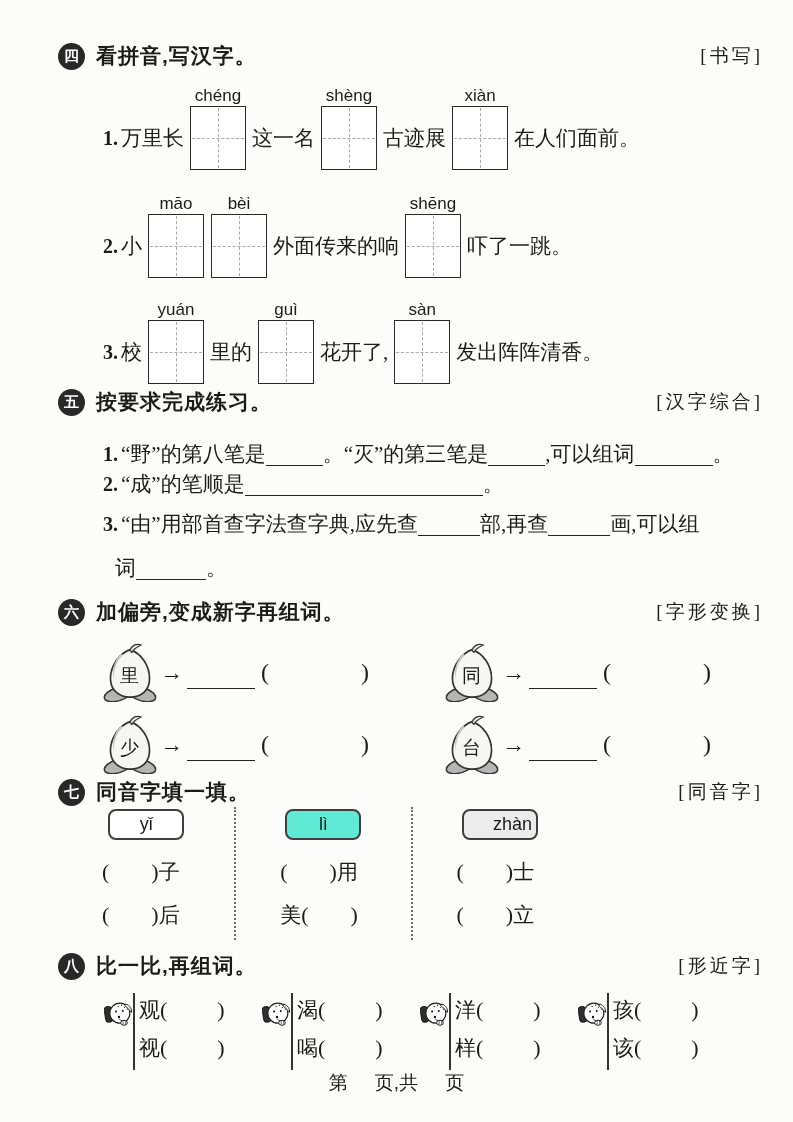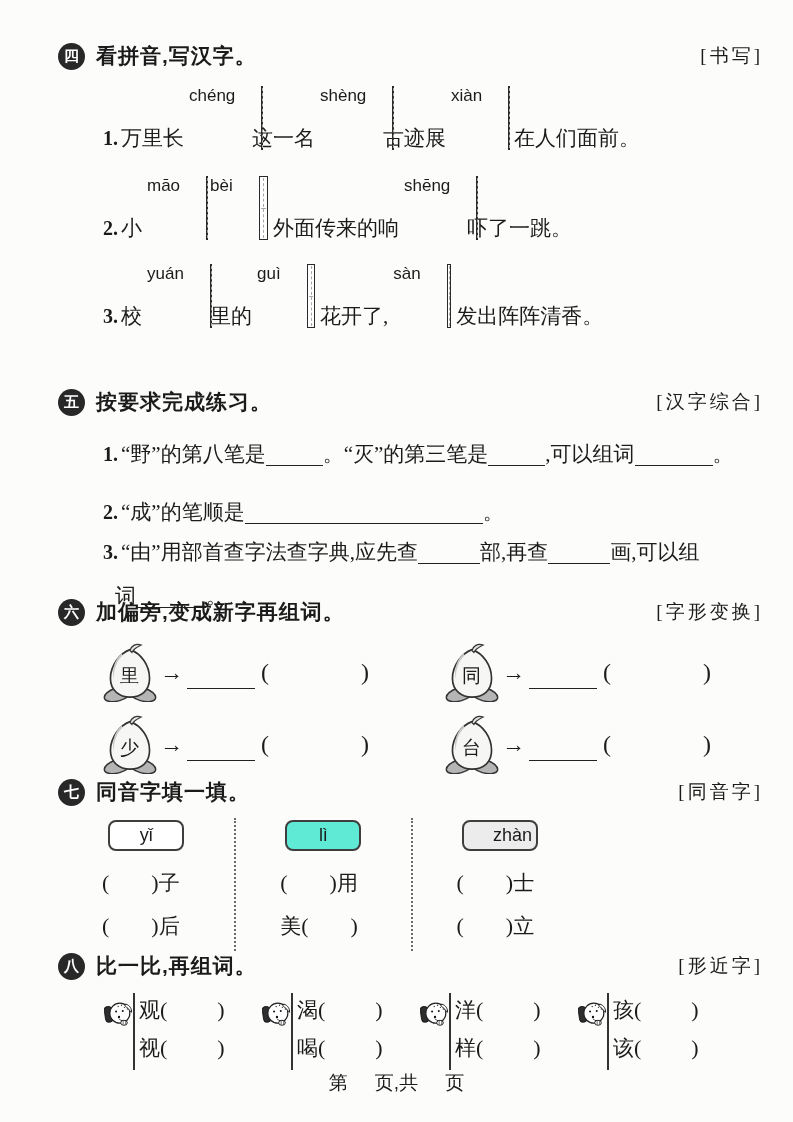--- a/index.html
+++ b/index.html
@@ -29,47 +29,47 @@
   .sec-tag {
     margin-left:auto; font-family:"Liberation Serif", serif;
     font-size:19px; letter-spacing:3px; white-space:nowrap;
   }
 
   
   .pline { display:flex; align-items:flex-start; margin-left:45px; column-gap:5px; }
   .l1 { margin-top:16px; } .l2 { margin-top:24px; } .l3 { margin-top:22px; }
   .seg { font-size:21px; white-space:nowrap; padding-top:38px; }
   .inum { font-weight:700; font-size:20px; margin-right:3px; font-style:normal; }
-  .wunit { display:flex; flex-direction:row; width:58px; flex:0 0 auto;gap:26px; }
+  .wunit { display:flex; flex-direction:column; align-items:center; width:58px; flex:0 0 auto; }
   .py { height:20px; font-size:17px; font-family:"Liberation Sans", sans-serif; line-height:20px; }
   .wbox { width:56px; height:64px; border:1.5px solid #2a2a2a; background:#fff; position:relative; }
   .wbox::before { content:""; position:absolute; left:1px; right:1px; top:50%; border-top:1.5px dashed #a9a9a9; }
   .wbox::after  { content:""; position:absolute; top:1px; bottom:1px; left:50%; border-left:1.5px dashed #a9a9a9; }
 
   
   .tline { margin-left:45px; font-size:21px; white-space:nowrap; line-height:30px; }
-  .t1 { margin-top:23px; } .t2 { margin-top:28px; } .t3 { margin-top:10px; }
+  .t1 { margin-top:23px; } .t2 { margin-top:0; } .t3 { margin-top:10px; }
   .t3b { margin-top:14px; margin-left:57px; }
   .bl { display:inline-block; border-bottom:1.5px solid #222; height:1em; vertical-align:-5px; }
   .b57 { width:57px; } .b78 { width:78px; } .b238 { width:238px; }
   .b62 { width:62px; } .b70 { width:70px; }
 
   
   .s6grid { display:grid; grid-template-columns:342px 1fr; row-gap:10px; margin:15px 0 0 45px; }
   .pitem { display:flex; align-items:center; height:62px; }
   .peach { position:relative; width:54px; height:60px; flex:0 0 auto; }
   .peach .ch { position:absolute; left:49%; top:56%; transform:translate(-50%,-50%); font-size:19px; }
   .arr { font-size:23px; font-weight:600; margin:0 4px 0 3px; font-family:"Liberation Sans", sans-serif; }
   .bl6 { width:68px; border-bottom:1.5px solid #222; height:34px; }
   .par { font-size:24px; }
   .po6 { margin-left:6px; }
   .gap6 { display:inline-block; width:92px; }
 
   
-  .s7grid { display:grid; grid-template-columns:repeat(4,1fr); margin-top:12px; }
+  .s7grid { display:grid; grid-template-columns:repeat(4,1fr); margin-top:1px; }
   .s7col { padding:2px 0 12px; }
   .s7col + .s7col { border-left:2.5px dotted #6b6b6b; }
   .pybox {
     width:76px; height:31px; border:2px solid #3e3e3e; border-radius:8px;
     margin:0 auto; display:flex; align-items:center; justify-content:center;
     font-family:"Liberation Sans", sans-serif; font-size:18px; background:#fff;
   }
   .pybox.shaded { background:#5eead4; }
   .pybox.shaded-light { background:#ececec;padding-left:26px; }
   .s7row { margin:18px 0 0 44px; font-size:21px; height:27px; white-space:nowrap; }

